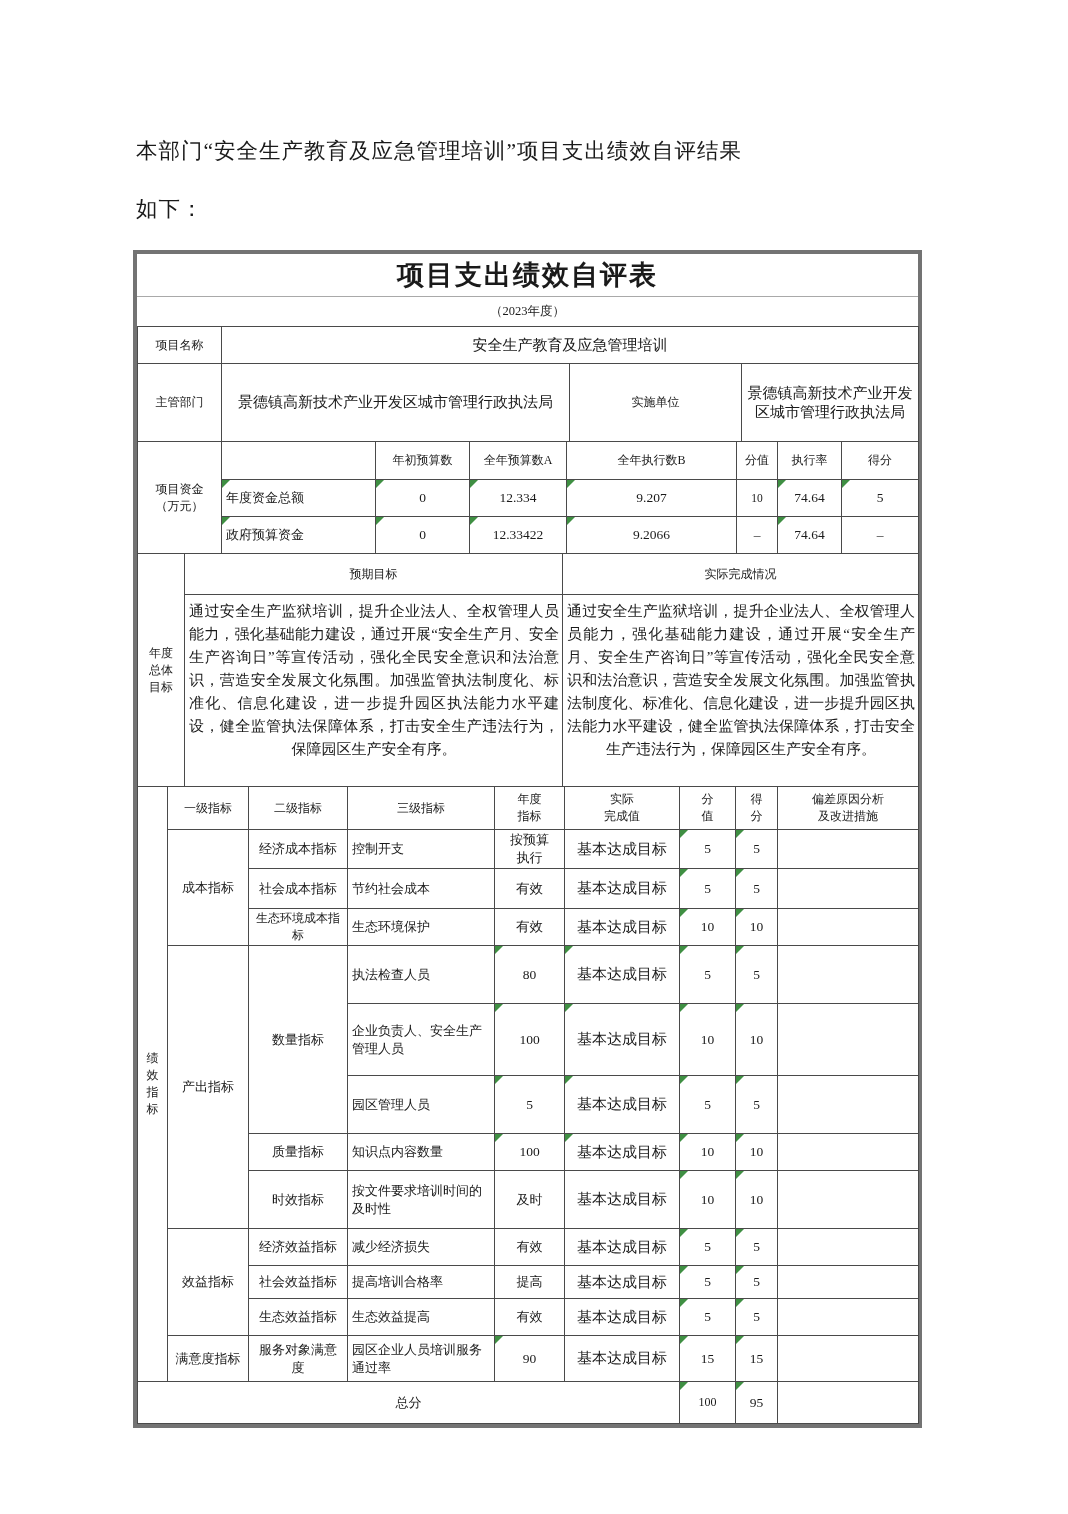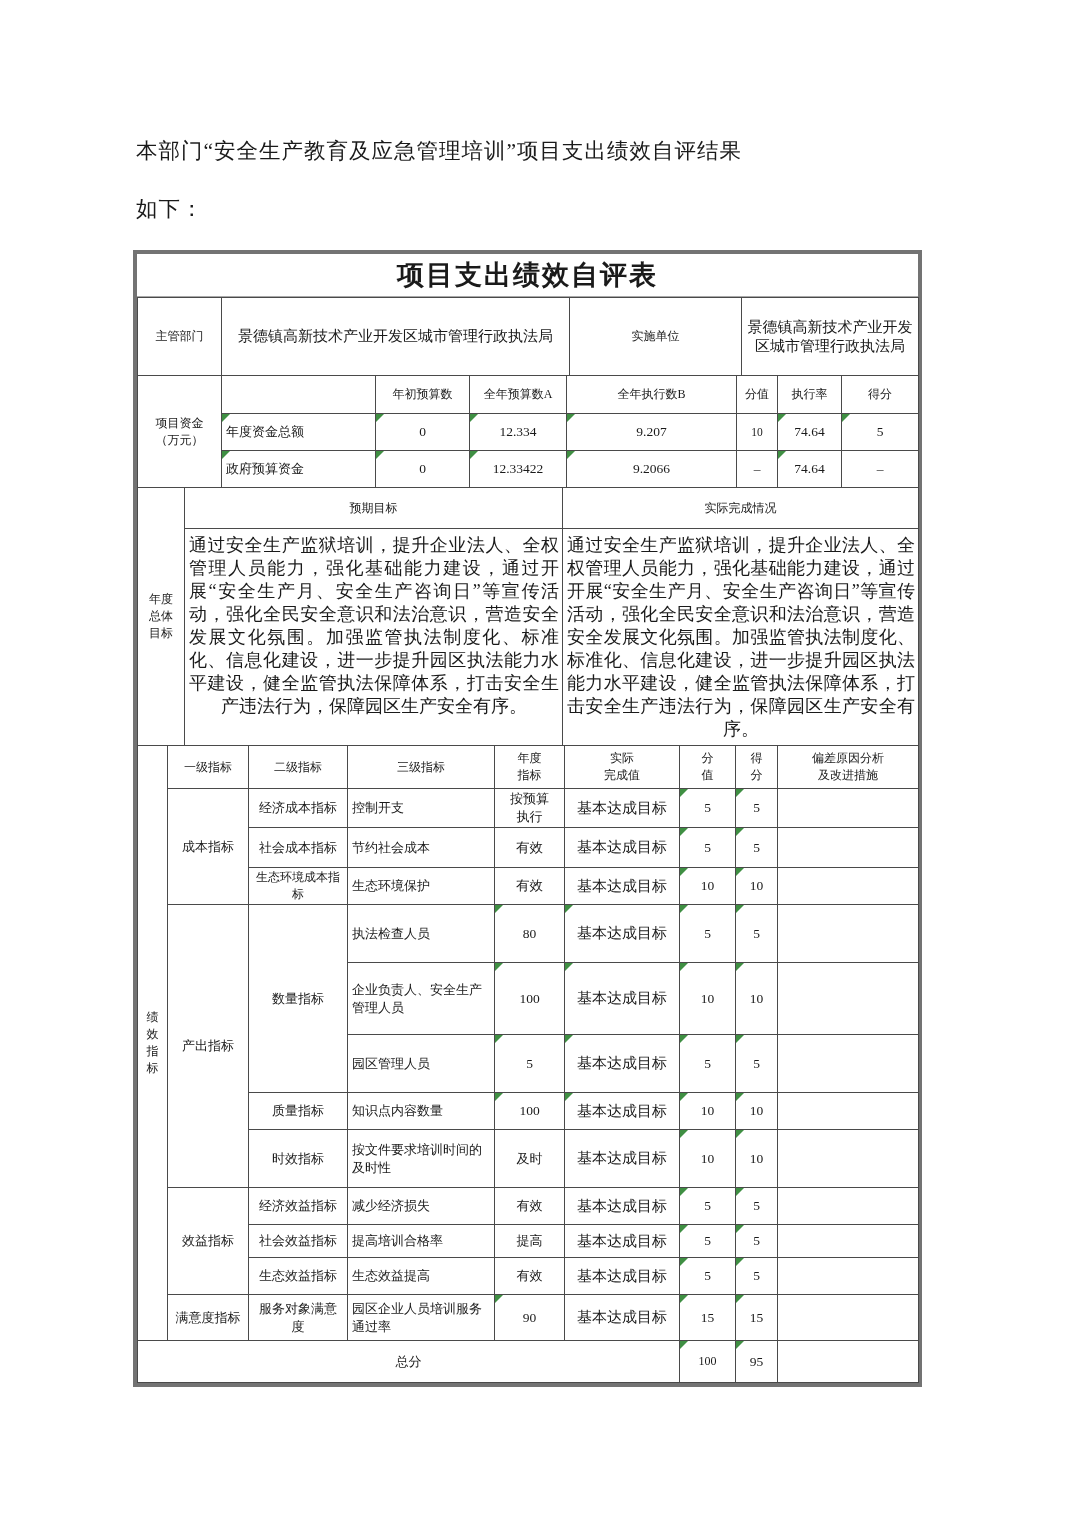--- a/index.html
+++ b/index.html
@@ -30,21 +30,21 @@
     border:1px solid #4a4a4a;padding:1px 4px;text-align:center;vertical-align:middle;
     font-size:13px;position:relative;overflow:hidden;word-break:break-all;
   }
   .l{text-align:left;}
   .hsm{font-size:12px;}
   .big{font-size:15px;}
   .num{font-size:13.5px;font-family:"Liberation Serif",serif;}
   .pre{white-space:pre-line;}
   .para{
     text-align:justify;text-align-last:center;vertical-align:top;
-    font-size:18px;line-height:23px;padding:5px 3px 4px 4px;margin-top:8px;
+    font-size:15px;line-height:23px;padding:5px 3px 4px 4px;margin-top:8px;
   }
   .mk::before{
     content:"";position:absolute;top:0;left:0;width:8px;height:8px;
     background:var(--mk,#3f8f43);clip-path:polygon(0 0,100% 0,0 100%);
   }
   .footer{
     position:absolute;left:0;top:1516px;width:100%;text-align:center;
     font-size:22px;letter-spacing:3px;color:#14532d;
   }
 </style>
@@ -52,29 +52,34 @@
 <body>
 
 <div class="intro">
   <div>本部门“安全生产教育及应急管理培训”项目支出绩效自评结果</div>
   <div>如下：</div>
 </div>
 
 <div class="sheet">
 
   <div class="t-title">项目支出绩效自评表</div>
+  <div class="t-sub">（2023年度）</div>
 
   <table>
     <colgroup>
         <col style="width:84px">
         <col style="width:348px">
         <col style="width:172px">
         <col style="width:177px">
       </colgroup>
     <tbody>
+        <tr style="height:37px">
+      <td class="hsm">项目名称</td>
+      <td colspan="3" class="big">安全生产教育及应急管理培训</td>
+    </tr>
     <tr style="height:78px">
       <td class="hsm">主管部门</td>
       <td class="big">景德镇高新技术产业开发区城市管理行政执法局</td>
       <td class="hsm">实施单位</td>
       <td class="big pre">景德镇高新技术产业开发
 区城市管理行政执法局</td>
     </tr>
   </tbody>
     </table>
 

